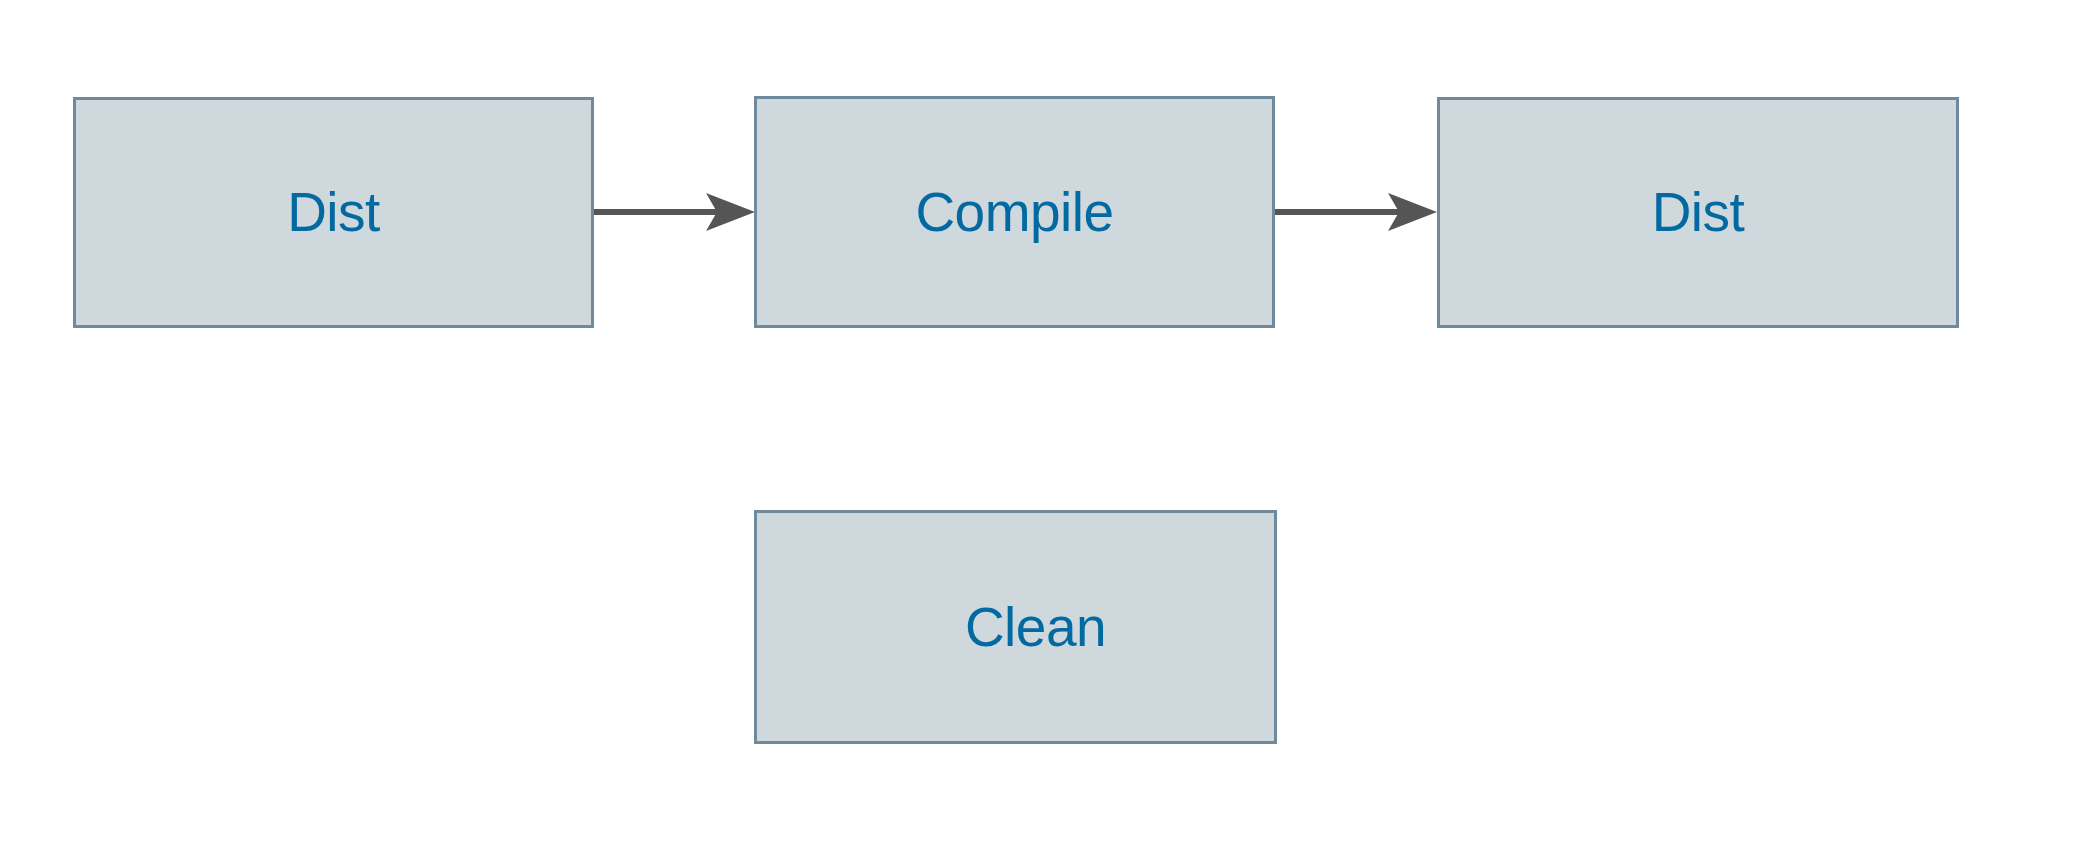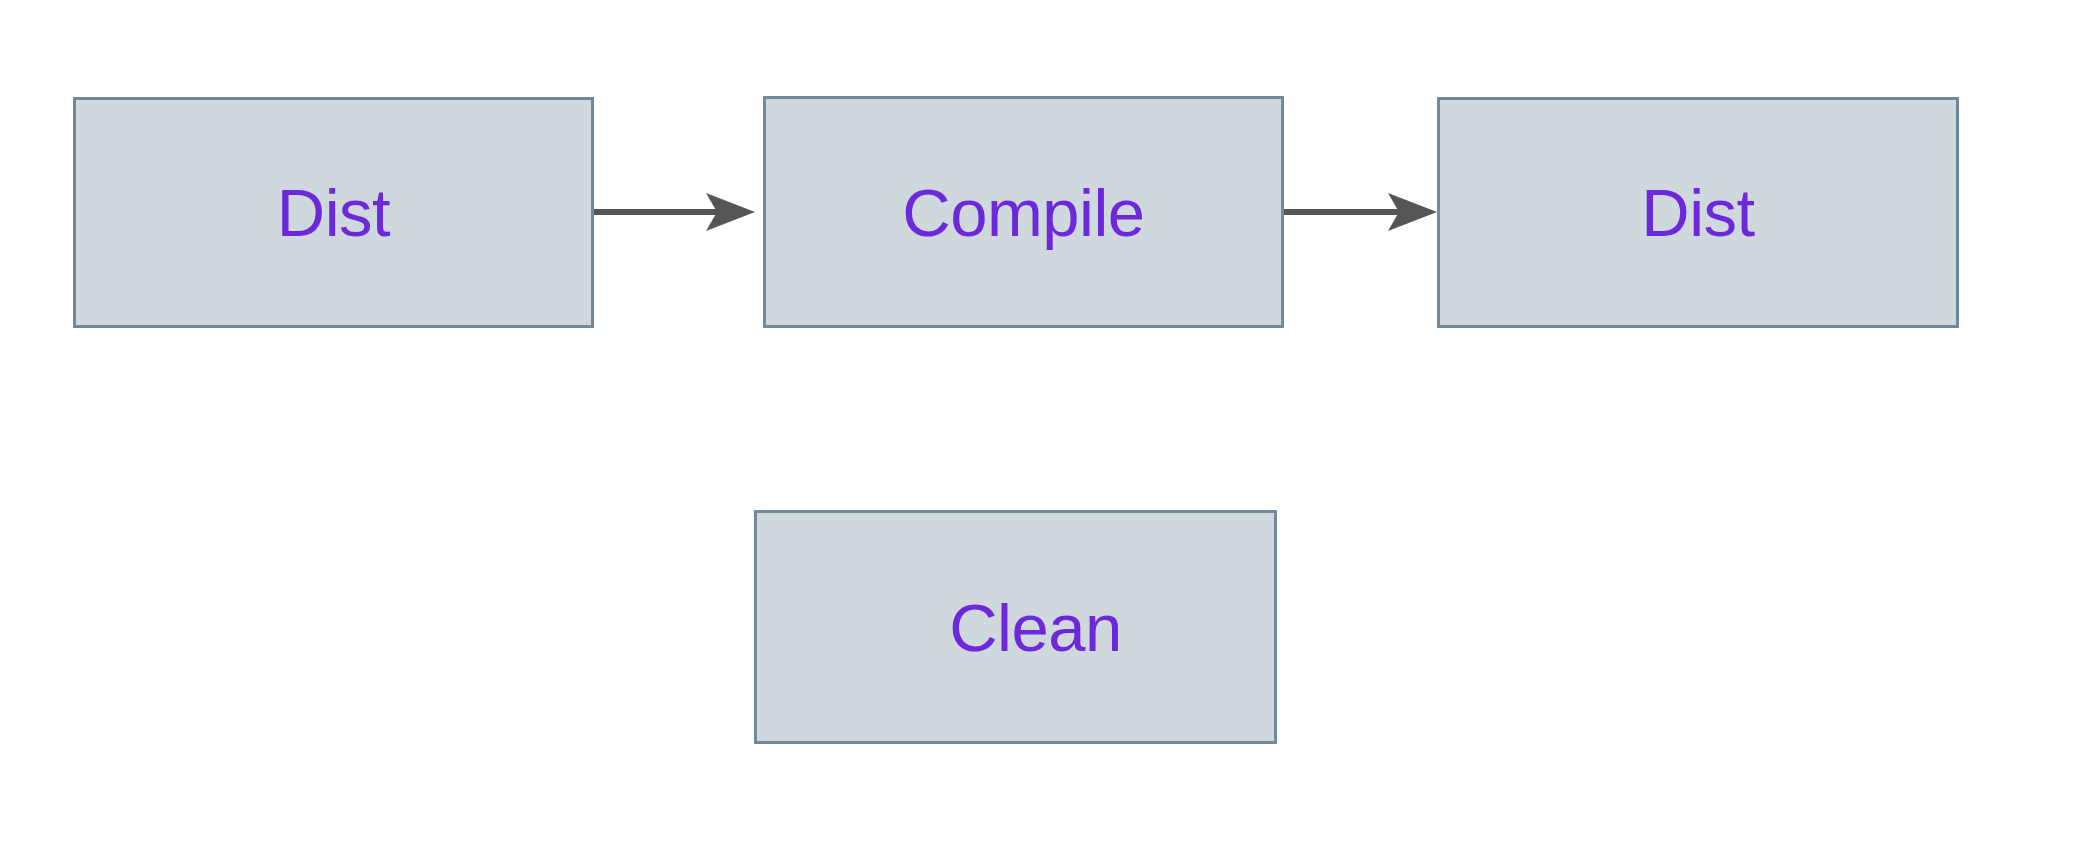--- a/index.html
+++ b/index.html
@@ -22,24 +22,24 @@
     position: absolute;
     box-sizing: border-box;
     background: #cfd8dc;
     border: 3px solid #6e8a9c;
     display: flex;
     align-items: center;
     justify-content: center;
   }
   .node-label {
     font-family: "Liberation Sans", sans-serif;
-    font-size: 67px;
+    font-size: 55px;
     font-weight: 400;
     line-height: 1;
-    color: #6d28d9;
+    color: #0369a1;
     letter-spacing: -0.5px;
     white-space: nowrap;
     -webkit-font-smoothing: antialiased;
   }
   .edge-layer {
     position: absolute;
     left: 0;
     top: 0;
     width: 2078px;
     height: 848px;
@@ -68,21 +68,21 @@
     <g>
       <line class="edge-line" x1="1275" y1="212" x2="1410" y2="212"></line>
       <path class="edge-head" d="M 1437 212 L 1388 193 L 1399 212 L 1388 231 Z"></path>
     </g>
   </svg>
 
   <div class="node" style="left:73px; top:97px; width:521px; height:231px;">
     <span class="node-label">Dist</span>
   </div>
 
-  <div class="node" style="left:754px; top:96px; width:521px; height:232px;margin-left:9px;">
+  <div class="node" style="left:754px; top:96px; width:521px; height:232px;">
     <span class="node-label">Compile</span>
   </div>
 
   <div class="node" style="left:1437px; top:97px; width:522px; height:231px;">
     <span class="node-label">Dist</span>
   </div>
 
   <div class="node" style="left:754px; top:510px; width:523px; height:234px;padding-left:40px;">
     <span class="node-label">Clean</span>
   </div>

